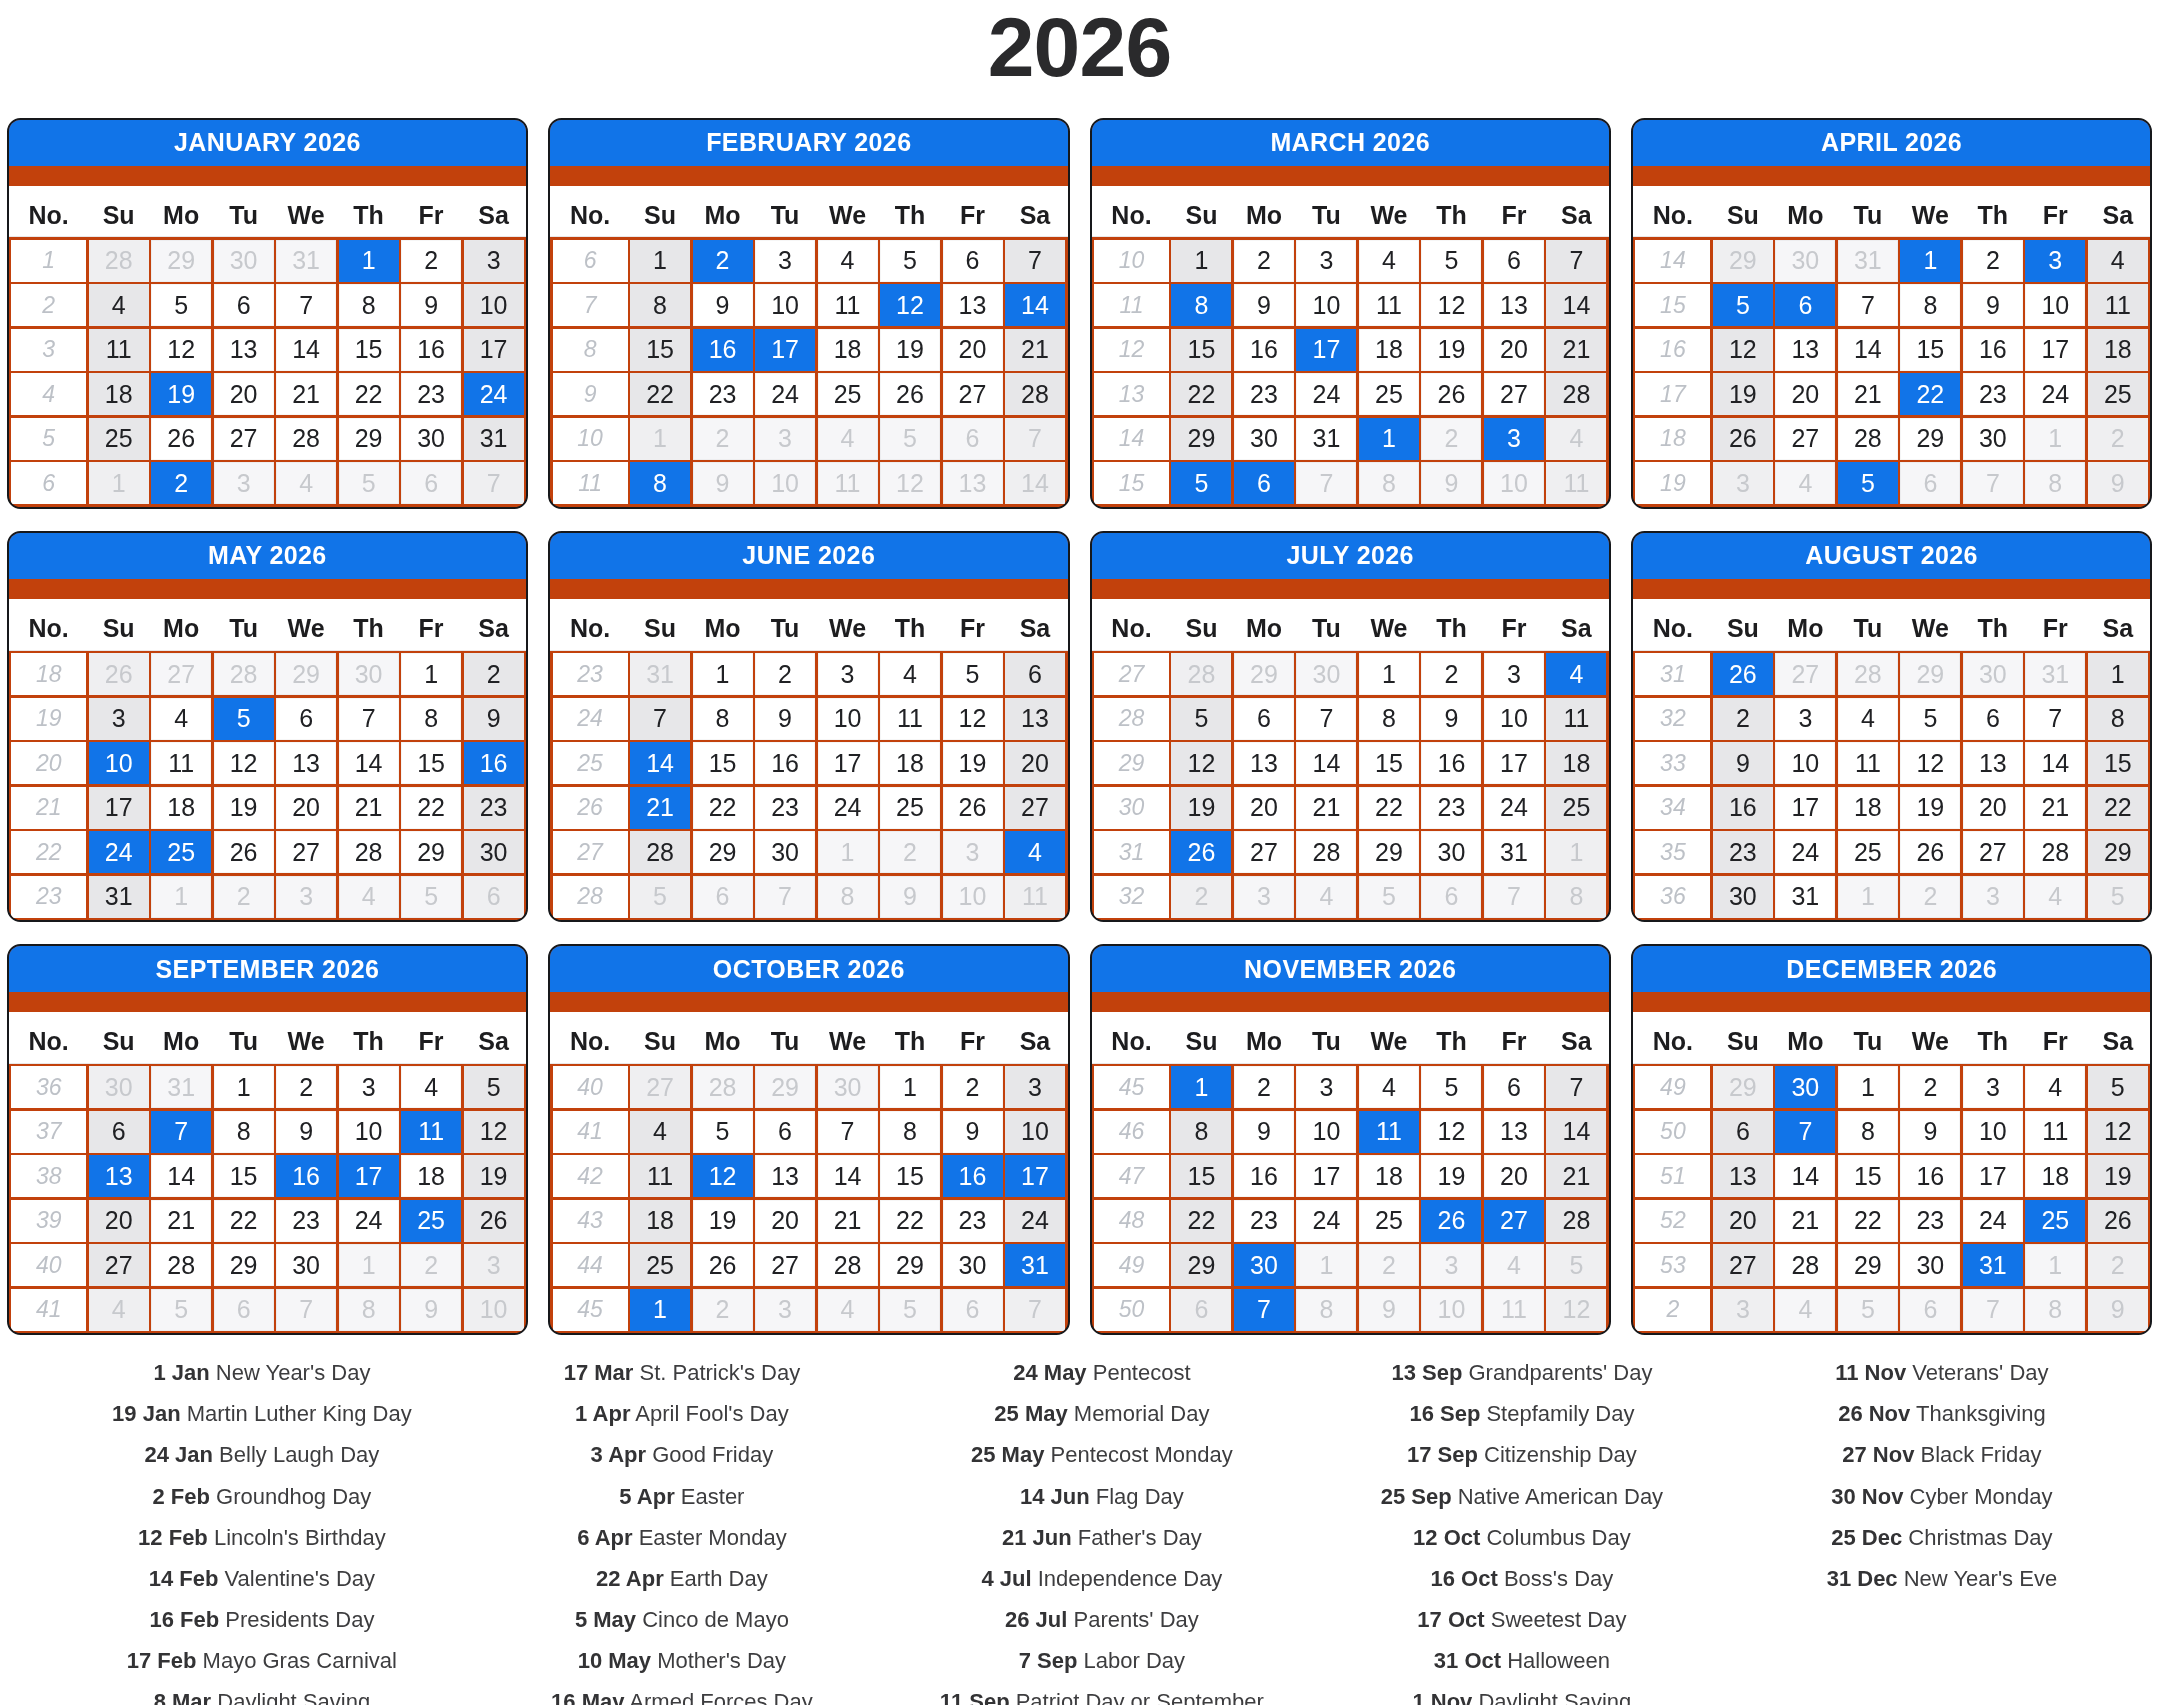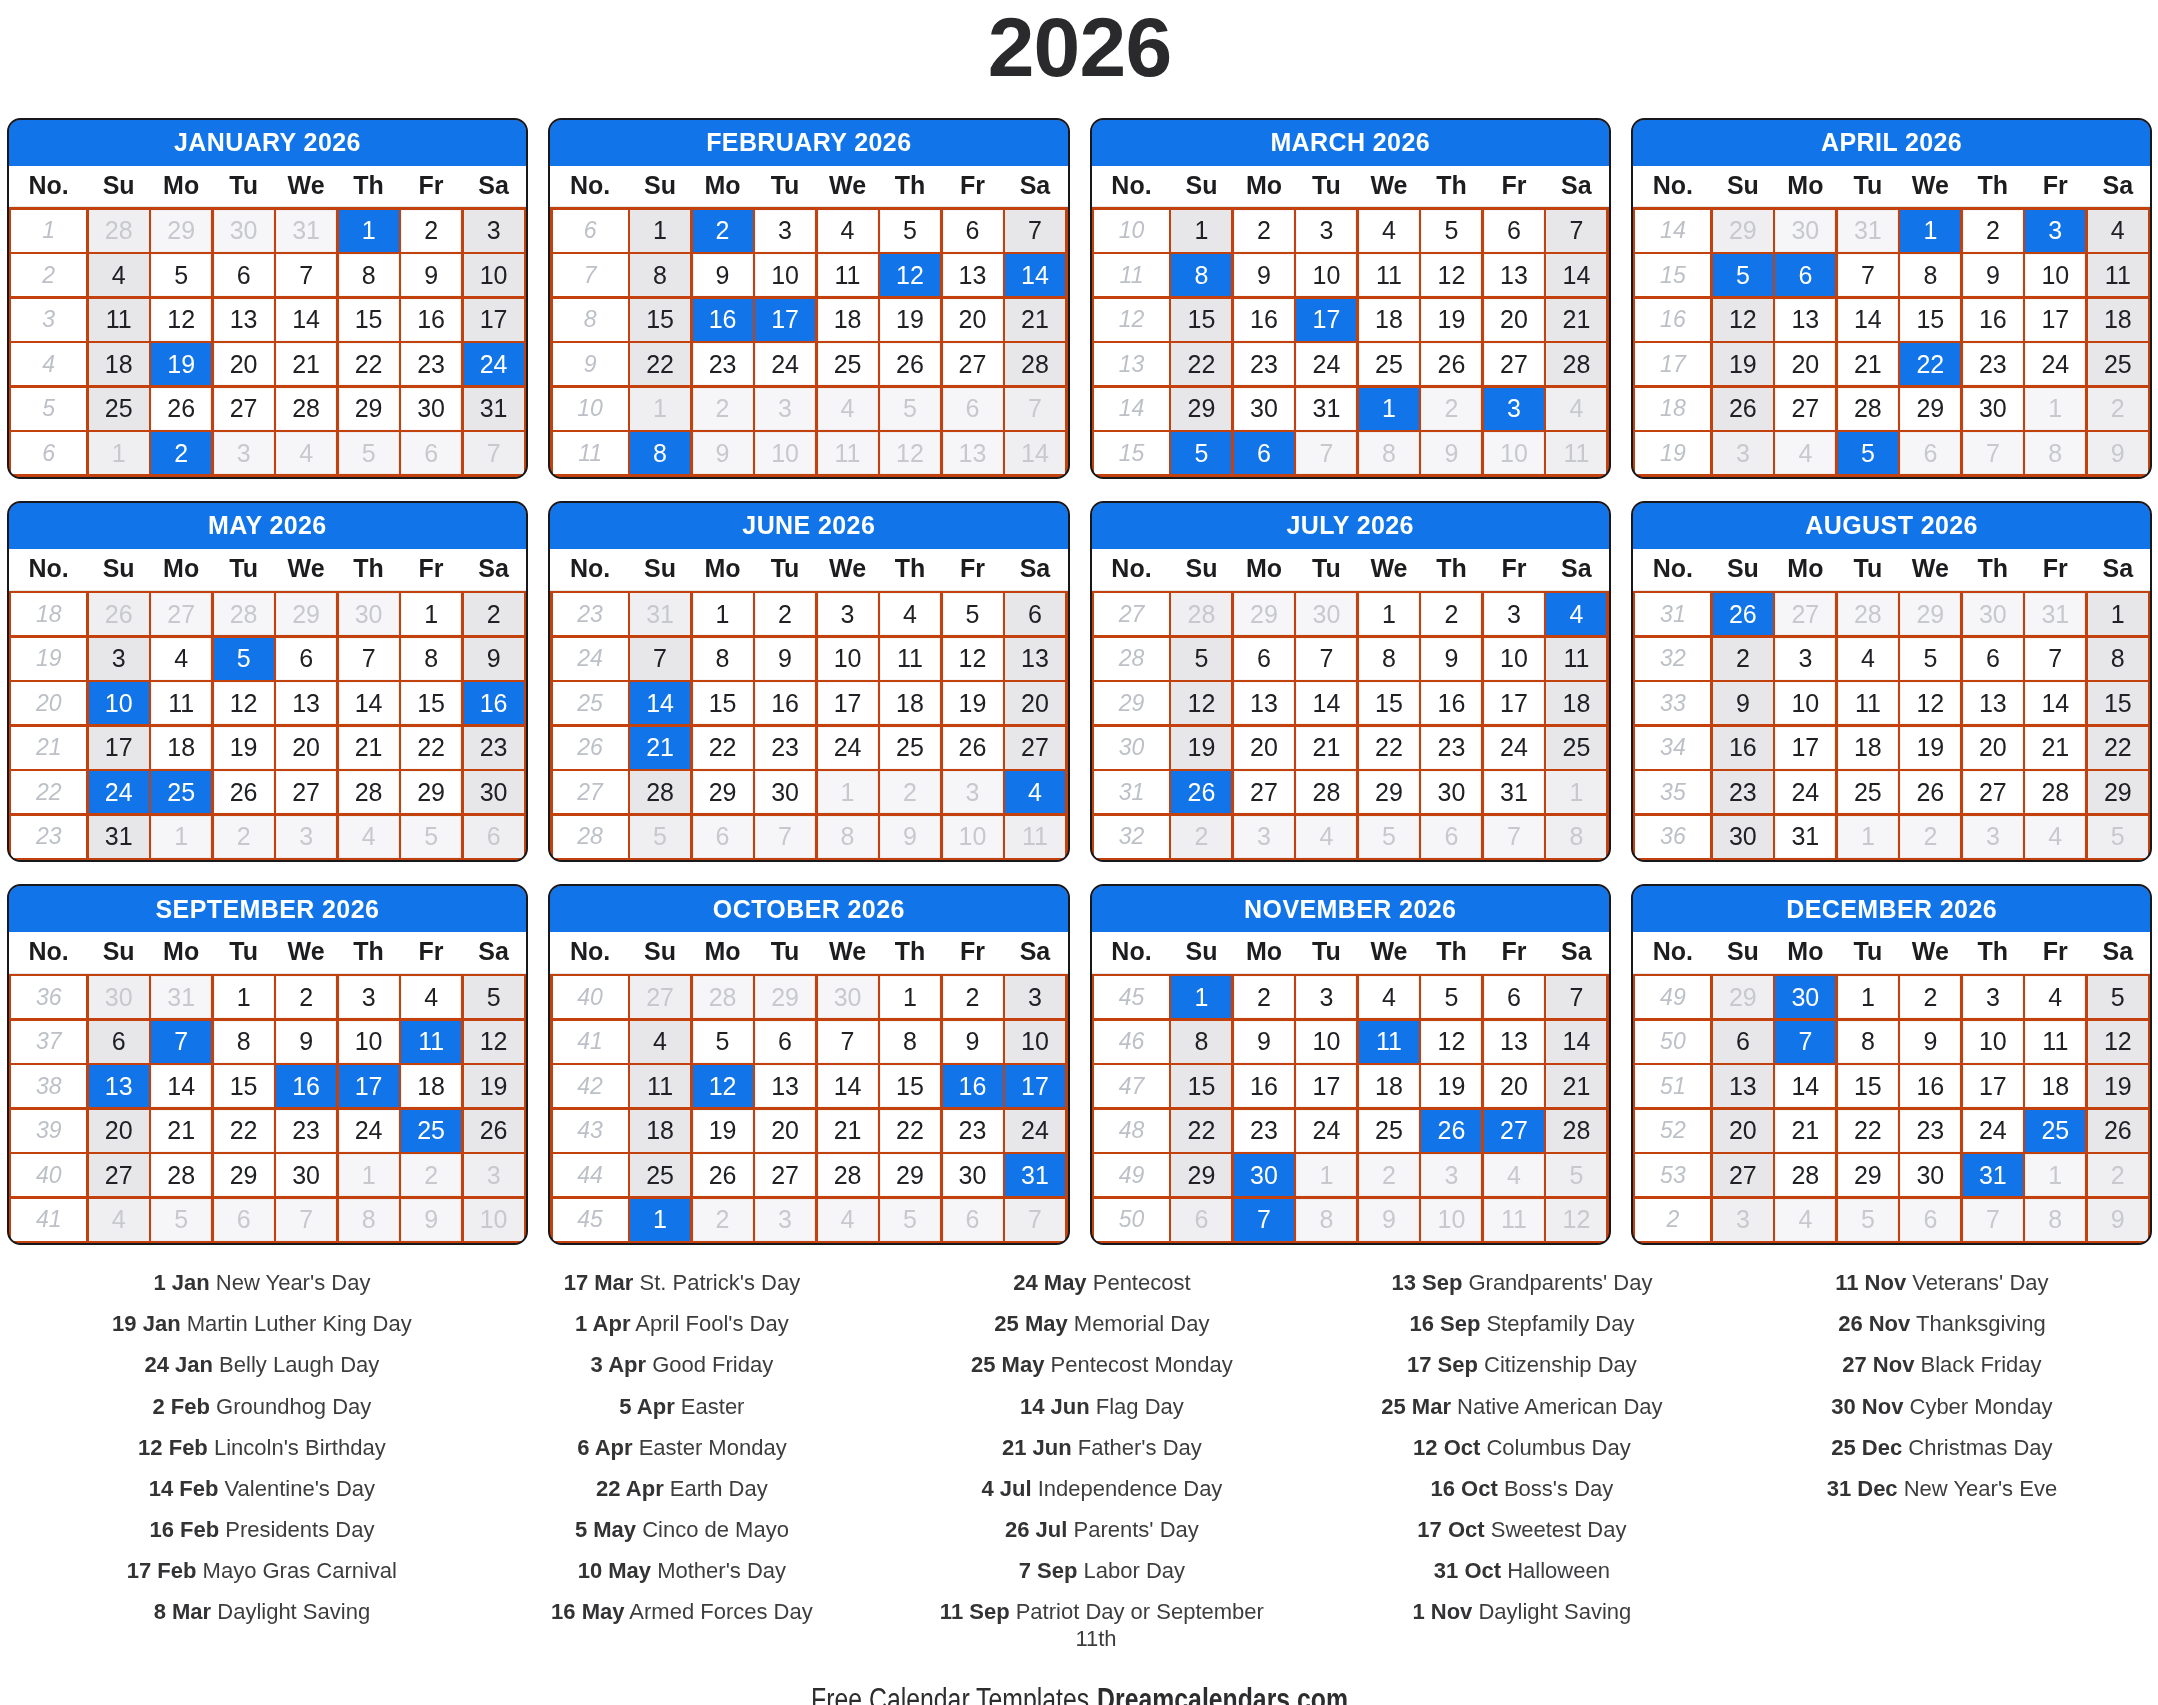--- a/index.html
+++ b/index.html
@@ -11,21 +11,21 @@
     line-height: 1.02; margin: 5px 0 27px 0; letter-spacing: -0.8px; }
 
   .months-grid { display: grid; grid-template-columns: repeat(4, 1fr);
     column-gap: 20px; row-gap: 22px; margin: 0 6.7px; }
 
   .month { border: 2.5px solid #16181b; border-radius: 13.5px; overflow: hidden; background: #c2410c; }
   .month-header { background: var(--blue); color: #fff; font-weight: 700; font-size: 25px;
     height: 46px; display: flex; align-items: center; justify-content: center; letter-spacing: 0.4px; }
 
   .grid8 { display: grid; grid-template-columns: 1.25fr repeat(7, 1fr); gap: 2.5px; padding: 0 2.5px; }
-  .day-head-row { padding-top: 5px; padding-bottom: 6.7px; border-bottom: 1.7px solid #e8e8ea; background: #fff; }
+  .day-head-row { padding-top: 15px; padding-bottom: 6.7px; border-bottom: 1.7px solid #e8e8ea; background: #fff; margin-top: 20px; }
   .dh { text-align: center; font-weight: 700; font-size: 25px; color: #1d1d1f; }
 
   .weeks { padding-top: 2.5px; padding-bottom: 2.5px; grid-auto-rows: 42px; }
   .cell { display: flex; align-items: center; justify-content: center; }
   .wkno { font-size: 23px; font-style: italic; color: var(--wk-txt); background: #fff; }
   .day  { font-size: 25px; color: var(--ink); background: #fff;
           box-shadow: inset 0 0 0 0.8px rgba(0,0,0,.05); }
   .day.we { background: #e7e7e9; box-shadow: none; }
   .day.out { color: var(--gray-txt); background: #f6f6f8; }
   .day.out.we { background: #efeff1; }
@@ -838,21 +838,21 @@
       <li><span class="hd">21 Jun</span><span class="hn"> Father's Day</span></li>
       <li><span class="hd">4 Jul</span><span class="hn"> Independence Day</span></li>
       <li><span class="hd">26 Jul</span><span class="hn"> Parents' Day</span></li>
       <li><span class="hd">7 Sep</span><span class="hn"> Labor Day</span></li>
       <li><span class="hd">11 Sep</span><span class="hn"> Patriot Day or September 11th</span></li>
     </ul>
     <ul class="holiday-list">
       <li><span class="hd">13 Sep</span><span class="hn"> Grandparents' Day</span></li>
       <li><span class="hd">16 Sep</span><span class="hn"> Stepfamily Day</span></li>
       <li><span class="hd">17 Sep</span><span class="hn"> Citizenship Day</span></li>
-      <li><span class="hd">25 Mar</span><span class="hn"> Native American Day</span></li>
+      <li><span class="hd">25 Sep</span><span class="hn"> Native American Day</span></li>
       <li><span class="hd">12 Oct</span><span class="hn"> Columbus Day</span></li>
       <li><span class="hd">16 Oct</span><span class="hn"> Boss's Day</span></li>
       <li><span class="hd">17 Oct</span><span class="hn"> Sweetest Day</span></li>
       <li><span class="hd">31 Oct</span><span class="hn"> Halloween</span></li>
       <li><span class="hd">1 Nov</span><span class="hn"> Daylight Saving</span></li>
     </ul>
     <ul class="holiday-list">
       <li><span class="hd">11 Nov</span><span class="hn"> Veterans' Day</span></li>
       <li><span class="hd">26 Nov</span><span class="hn"> Thanksgiving</span></li>
       <li><span class="hd">27 Nov</span><span class="hn"> Black Friday</span></li>

